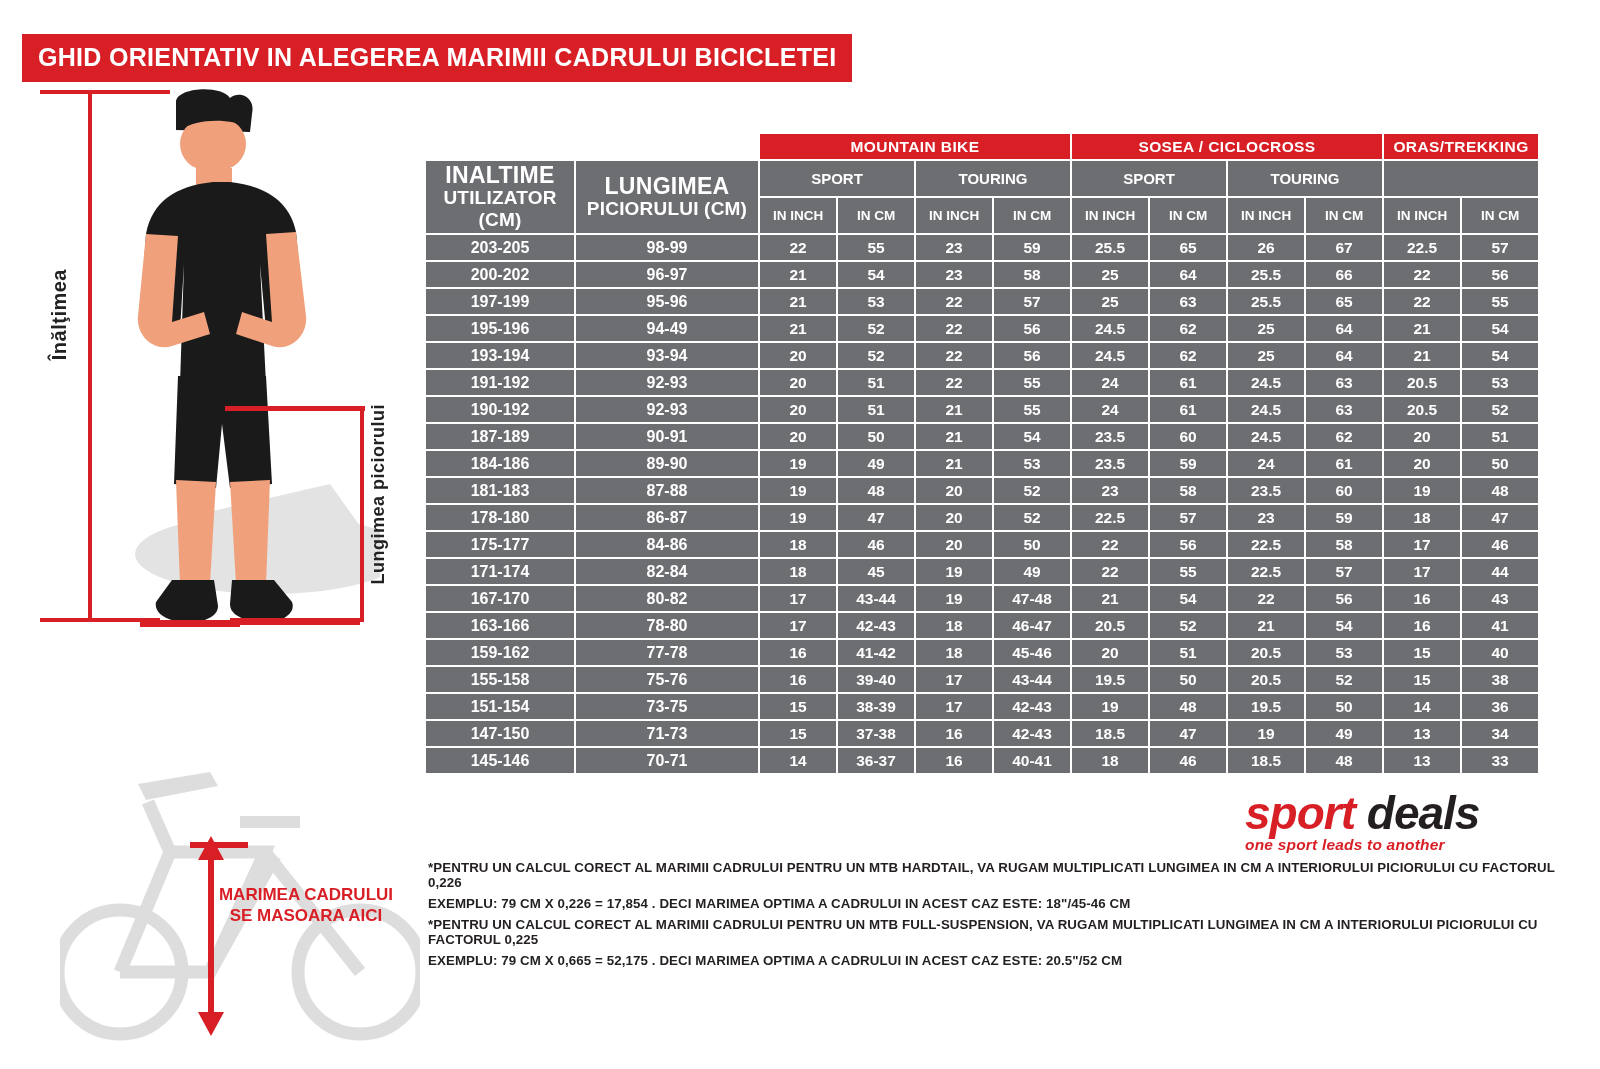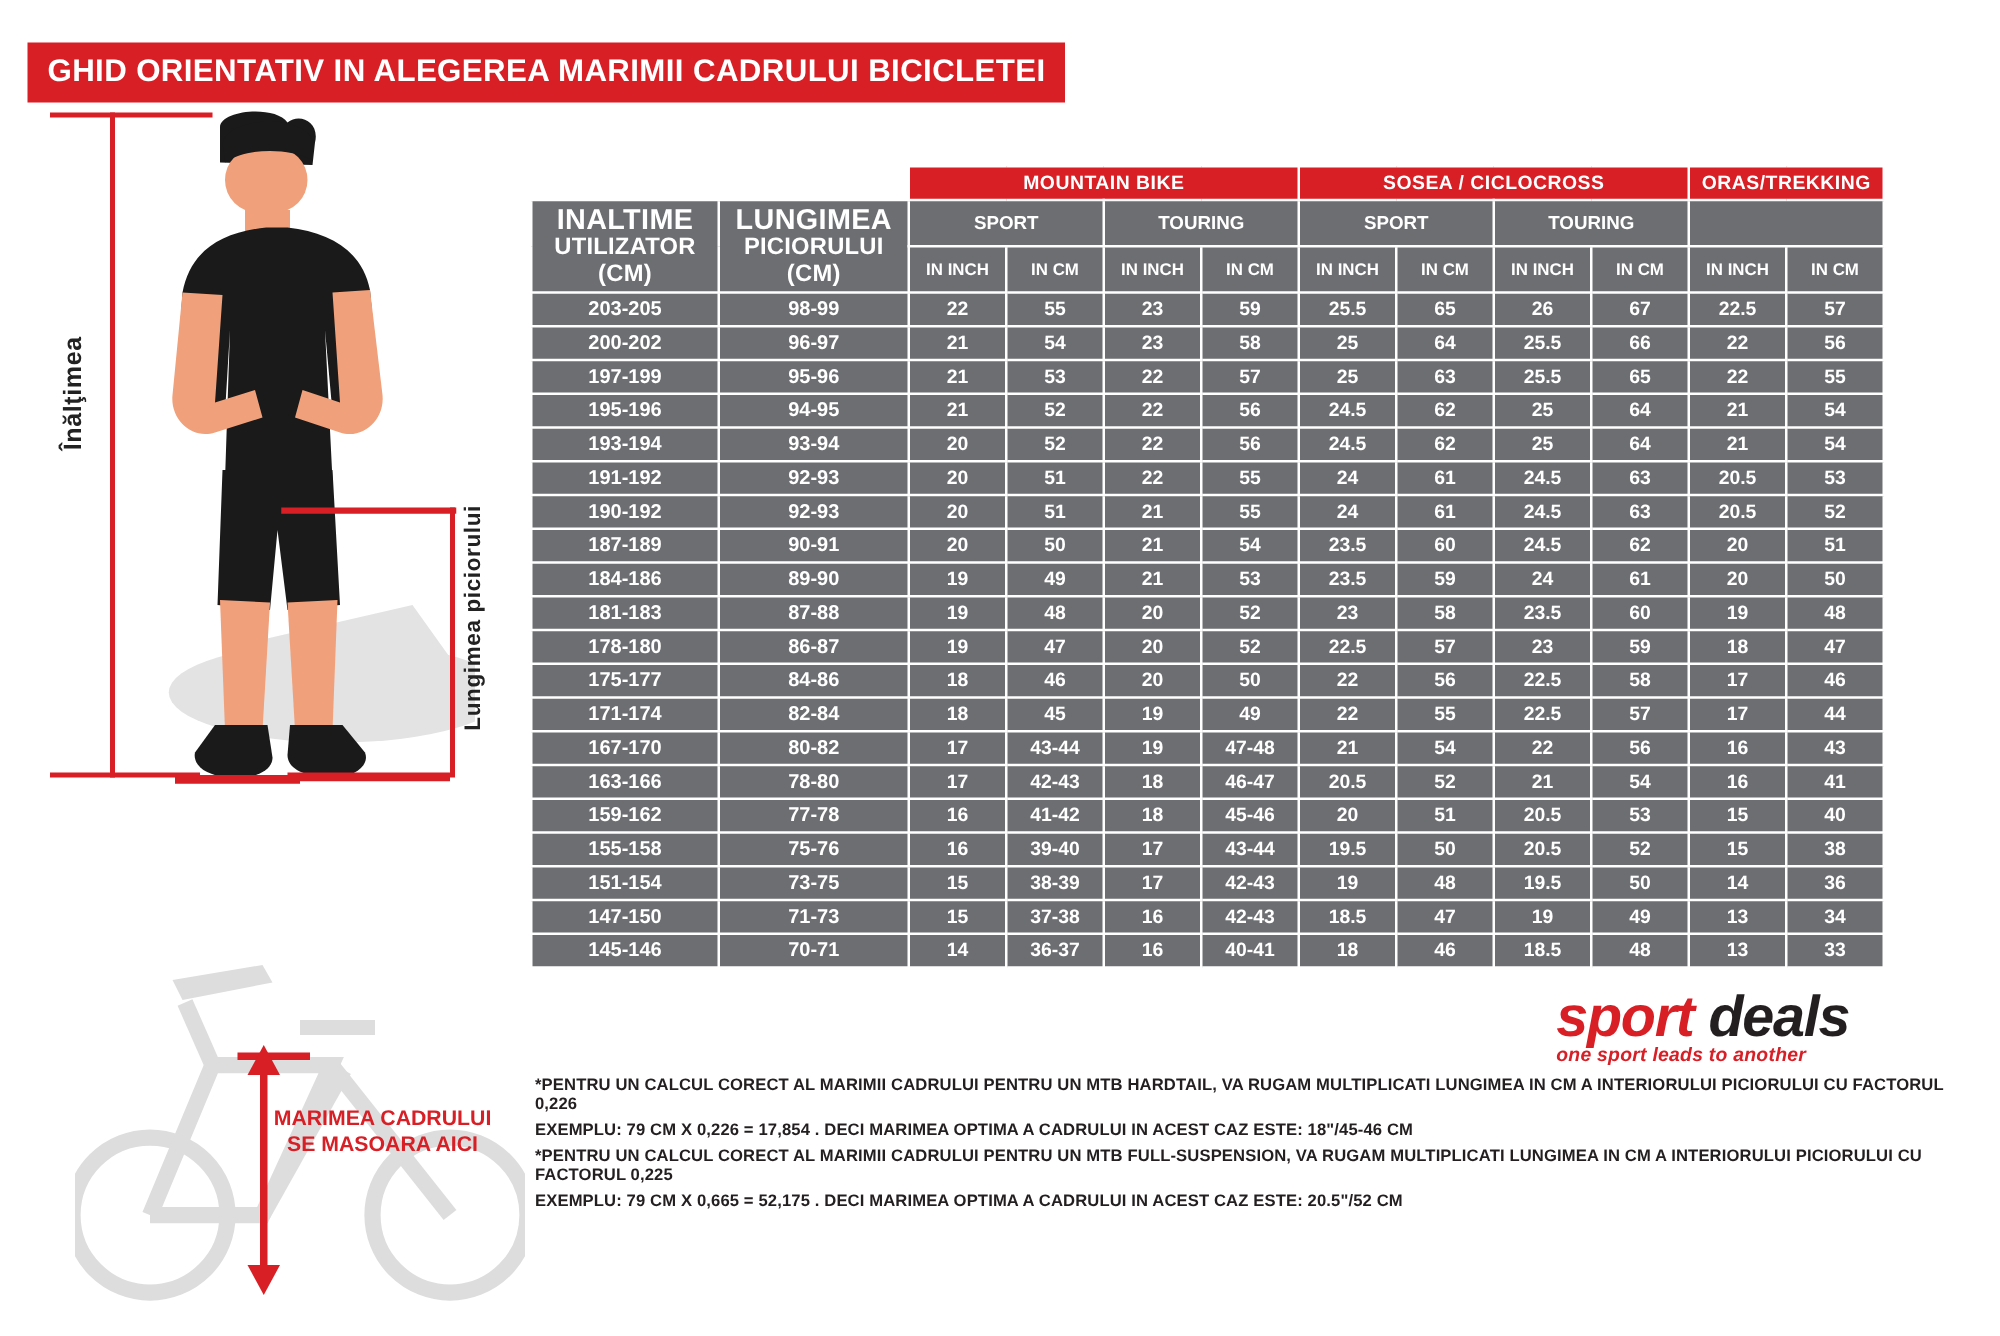--- a/index.html
+++ b/index.html
@@ -60,21 +60,21 @@
   .hdr-unit { background: #6d6e71 !important; font-size: 13.5px; height: 23px; }
   .blank { background: #ffffff !important; border-color:#ffffff !important; }
   .corner {
     background: #6d6e71 !important;
     text-align: left; padding: 6px 10px 7px 10px;
     vertical-align: middle;
   }
   .corner .big { display: block; font-size: 23px; font-weight: bold; letter-spacing: .3px; line-height: 1.05; }
   .corner .small { display: block; font-size: 19px; font-weight: bold; letter-spacing: .2px; }
   td.col-h { width: 150px; font-size: 16px; }
-  td.col-l { width: 152px; font-size: 16px; }
+  td.col-l { width: 184px; font-size: 16px; }
   td.val { width: 78px; }
 
   
   .logo { position: absolute; left: 1245px; top: 790px; width: 300px; font-style: italic; }
   .logo .word { font-size: 46px; font-weight: bold; letter-spacing: -1px; line-height: 1; }
   .logo .sport { color: #d81f26; }
   .logo .deals { color: #231f20; }
   .logo .tag { color: #d81f26; font-size: 15.5px; font-weight: bold; margin-top: 0; letter-spacing: .2px; }
 
   
@@ -232,21 +232,21 @@
             <td class="val">57</td>
             <td class="val">25</td>
             <td class="val">63</td>
             <td class="val">25.5</td>
             <td class="val">65</td>
             <td class="val">22</td>
             <td class="val">55</td>
           </tr>
           <tr>
             <td class="col-h">195-196</td>
-            <td class="col-l">94-95</td>
+            <td class="col-l">94-49</td>
             <td class="val">21</td>
             <td class="val">52</td>
             <td class="val">22</td>
             <td class="val">56</td>
             <td class="val">24.5</td>
             <td class="val">62</td>
             <td class="val">25</td>
             <td class="val">64</td>
             <td class="val">21</td>
             <td class="val">54</td>

